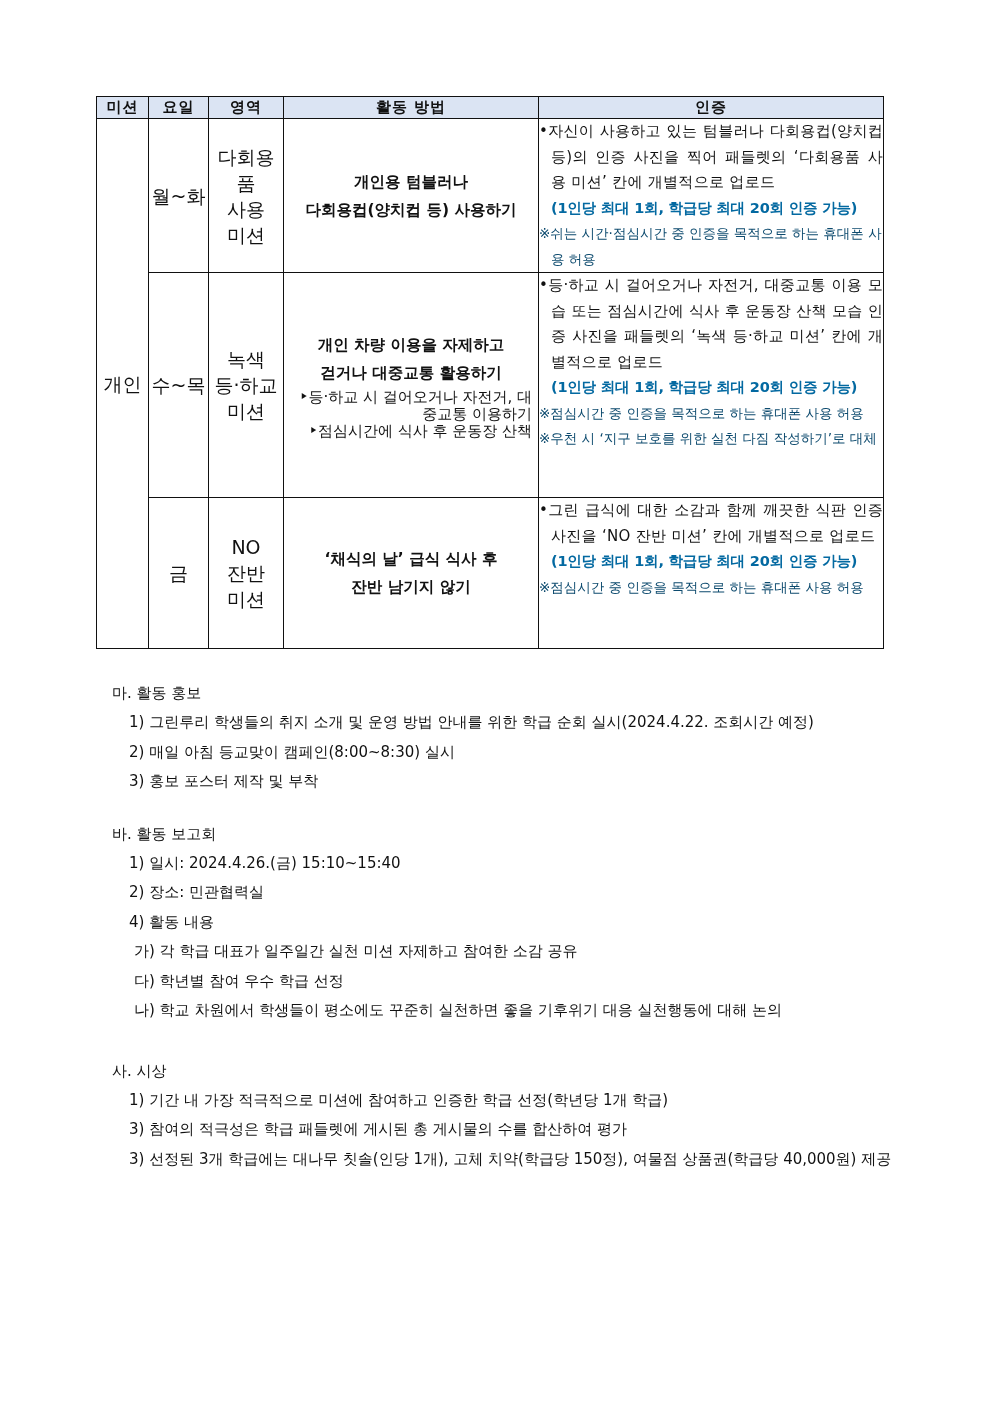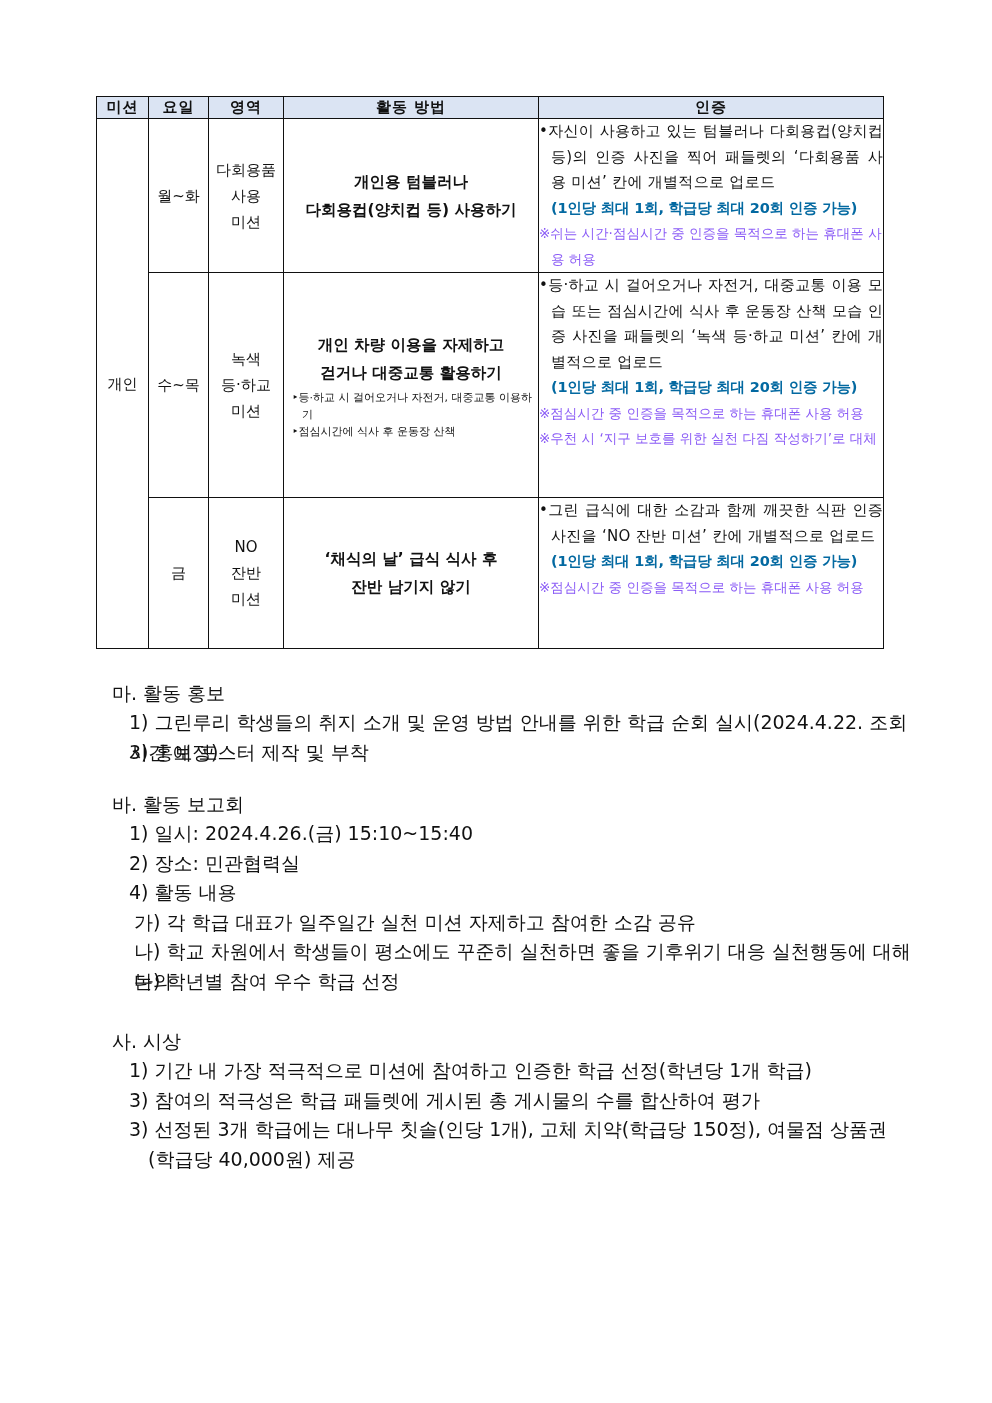--- a/index.html
+++ b/index.html
@@ -1,29 +1,29 @@
 <!DOCTYPE html>
 <html><head>
 <meta charset="utf-8">
 <style>
   html, body { margin: 0; padding: 0; background: #ffffff; }
   body { width: 992px; height: 1403px; position: relative; font-family: "DejaVu Sans", "Liberation Sans", sans-serif; color: #111; }
   .page { position: absolute; left: 0; top: 0; width: 992px; height: 1291px; }
   table.mission { position: absolute; left: 96px; top: 96px; width: 787px; border-collapse: collapse; table-layout: fixed; }
   table.mission th, table.mission td { border: 1.5px solid #111; padding: 0; }
   table.mission th { background: #dbe4f3; font-weight: bold; font-size: 15px; height: 21px; text-align: center; letter-spacing: 1px; }
-  td.center { text-align: center; vertical-align: middle; font-size: 15px; line-height: 26px; }
+  td.center { text-align: center; vertical-align: middle; font-size: 19px; line-height: 26px; }
   td.method { text-align: center; vertical-align: middle; font-weight: bold; font-size: 15.5px; line-height: 28px; }
-  td.method .subs { text-align: left; font-weight: normal; font-size: 11px; line-height: 17px; padding: 2px 6px 0 8px; }
+  td.method .subs { text-align: right; font-weight: normal; font-size: 15px; line-height: 17px; padding: 2px 6px 0 8px; }
   td.method .subs div { padding-left: 10px; text-indent: -10px; }
   td.cert { vertical-align: top; font-size: 15px; line-height: 25.5px; padding: 0 6px 0 6px; }
   .cert .bullet { padding-left: 12px; text-indent: -12px; text-align: justify; text-align-last: left; letter-spacing: 0.3px; }
   .cert .blue { color: #0369a1; font-weight: bold; font-size: 14.5px; padding-left: 12px; letter-spacing: -0.2px; }
-  .cert .red { color: #8b5cf6; font-size: 13.5px; padding-left: 12px; text-indent: -12px; }
-  .sections { position: absolute; left: 112px; top: 678px; width: 800px; font-size: 19px; }
+  .cert .red { color: #0c4a6e; font-size: 13.5px; padding-left: 12px; text-indent: -12px; }
+  .sections { position: absolute; left: 112px; top: 678px; width: 800px; font-size: 15px; }
   .sec-title { height: 30px; line-height: 30px; }
   .sec-item { padding-left: 17px; height: 29.5px; line-height: 29.5px; }
   .sec-sub { padding-left: 22px; height: 29.5px; line-height: 29.5px; }
   .sec-gap { height: 22px; }
   .sec-item.wrap { height: auto; line-height: 29.5px; padding-left: 36px; text-indent: -19px; }
 </style>
 </head>
 <body>
 
 <div class="page">
@@ -106,31 +106,32 @@
           <div class="red">※점심시간 중 인증을 목적으로 하는 휴대폰 사용 허용</div>
         </td>
       </tr>
     </tbody>
   </table>
 
   <div class="sections">
     <div>
       <div class="sec-title">마. 활동 홍보</div>
       <div class="sec-item">1) 그린루리 학생들의 취지 소개 및 운영 방법 안내를 위한 학급 순회 실시(2024.4.22. 조회시간 예정)</div>
+      <div class="sec-item">2) 매일 아침 등교맞이 캠페인(8:00~8:30) 실시</div>
       <div class="sec-item">3) 홍보 포스터 제작 및 부착</div>
     </div>
     <div class="sec-gap"></div>
     <div>
       <div class="sec-title">바. 활동 보고회</div>
       <div class="sec-item">1) 일시: 2024.4.26.(금) 15:10~15:40</div>
       <div class="sec-item">2) 장소: 민관협력실</div>
       <div class="sec-item">4) 활동 내용</div>
       <div class="sec-sub">가) 각 학급 대표가 일주일간 실천 미션 자제하고 참여한 소감 공유</div>
+      <div class="sec-sub">다) 학년별 참여 우수 학급 선정</div>
       <div class="sec-sub">나) 학교 차원에서 학생들이 평소에도 꾸준히 실천하면 좋을 기후위기 대응 실천행동에 대해 논의</div>
-      <div class="sec-sub">다) 학년별 참여 우수 학급 선정</div>
     </div>
     <div class="sec-gap" style="height:30px"></div>
     <div>
       <div class="sec-title">사. 시상</div>
       <div class="sec-item">1) 기간 내 가장 적극적으로 미션에 참여하고 인증한 학급 선정(학년당 1개 학급)</div>
       <div class="sec-item">3) 참여의 적극성은 학급 패들렛에 게시된 총 게시물의 수를 합산하여 평가</div>
       <div class="sec-item wrap">3) 선정된 3개 학급에는 대나무 칫솔(인당 1개), 고체 치약(학급당 150정), 여물점 상품권(학급당 40,000원) 제공</div>
     </div>
   </div>
 

